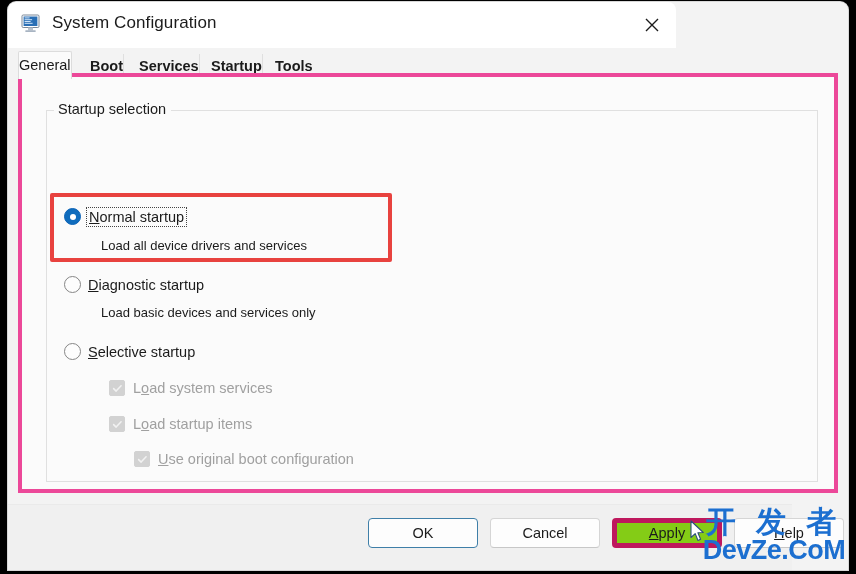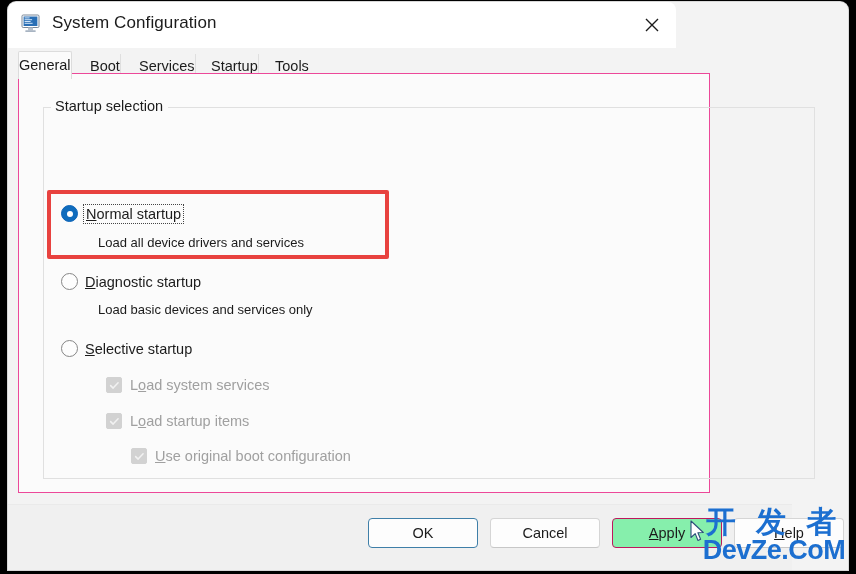--- a/index.html
+++ b/index.html
@@ -91,32 +91,33 @@
     height: 28px;
     line-height: 27px;
     background: #fbfbfb;
     border: 1px solid #dcdcdc;
     border-bottom: none;
     border-radius: 2px 2px 0 0;
     z-index: 3;
   }
   .tab.inactive {
     border-right: 1px solid #dfdfdf;
+    font-weight: bold;
   }
   .tab.last { border-right: none; }
 
   
   #tabpage {
     position: absolute;
     left: 10px;
     top: 71px;
-    width: 692px;
+    width: 820px;
     height: 420px;
     background: #fbfbfb;
-    border: 1px solid #ec4899;
+    border: 4px solid #ec4899;
     box-sizing: border-box;
   }
 
   
   #groupbox {
     position: absolute;
     left: 24px;
     top: 33px;
     width: 772px;
     height: 372px;
@@ -252,22 +253,22 @@
     background: #fdfdfd;
     border: 1px solid #d5d5d5;
     border-bottom-color: #c7c7c7;
     cursor: default;
     white-space: nowrap;
   }
   .btn.default {
     border: 1.5px solid #3f7fa8;
   }
   .btn.hover {
-    background: #86efac;
-    border: 1px solid #be185d;
+    background: #84cc16;
+    border: 5px solid #be185d;
   }
 
   
   #cursor {
     position: absolute;
     left: 690px;
     top: 520px;
     z-index: 20;
     pointer-events: none;
   }

